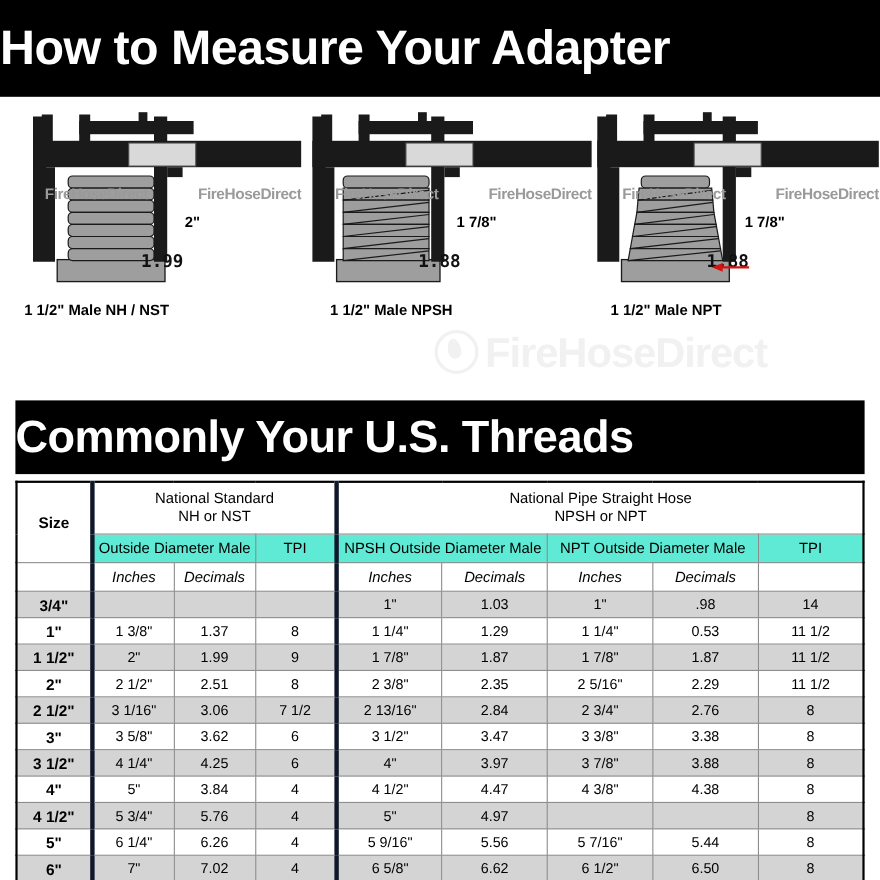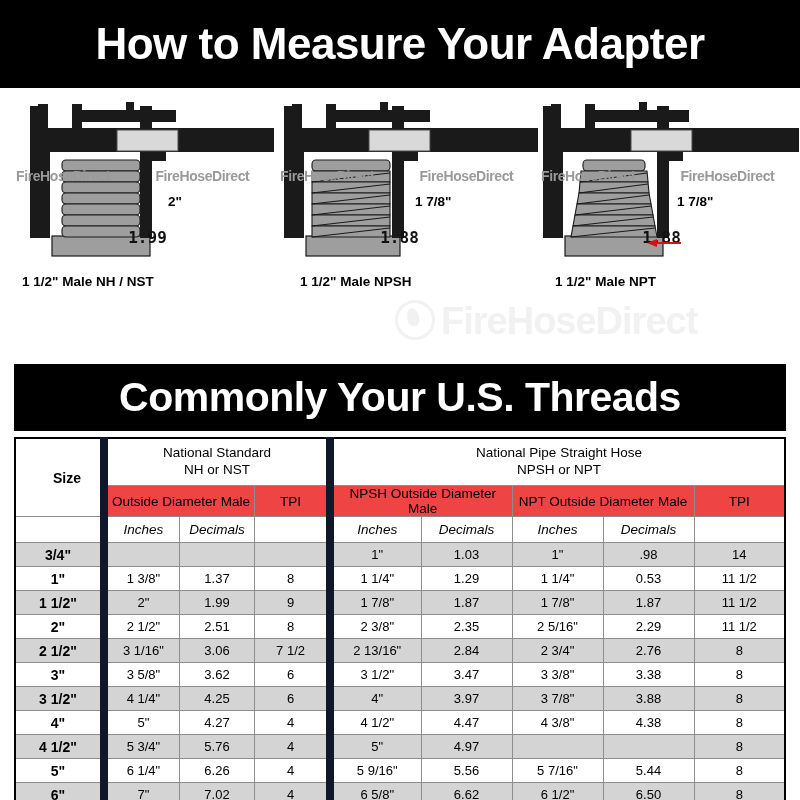--- a/index.html
+++ b/index.html
@@ -12,21 +12,20 @@
     height: 800px;
     font-family: "Liberation Sans", sans-serif;
     position: relative;
     overflow: hidden;
   }
 
   
   .banner {
     background: #000000;
     color: #ffffff;
-    text-align: center;
     font-weight: bold;
     letter-spacing: -0.5px;
   }
   #top-banner {
     position: absolute;
     left: 0; top: 0;
     width: 800px; height: 88px;
     line-height: 88px;
     font-size: 44px;
   }
@@ -105,20 +104,21 @@
     width: 258px;
     height: 24px;
     overflow: hidden;
     white-space: nowrap;
     color: #9a9a9a;
     font-size: 14px;
     font-weight: bold;
     letter-spacing: -0.4px;
     line-height: 24px;
     pointer-events: none;
+    text-align: right;
   }
 
   
   #watermark-big {
     position: absolute;
     left: 395px;
     top: 300px;
     font-size: 38px;
     font-weight: bold;
     color: #f1f1f1;
@@ -171,37 +171,37 @@
     height: 46px;
     line-height: 1.25;
     white-space: pre-line;
   }
   #threads-table .size-head {
     background: #ffffff;
     font-weight: bold;
     font-size: 14px;
   }
   #threads-table .sub-head {
-    background: #ef4444;
+    background: #5eead4;
     font-size: 13.5px;
     height: 25px;
   }
   #threads-table .unit-head {
     background: #ffffff;
     font-size: 13.5px;
     height: 25px;
     font-style: italic;
   }
   #threads-table .size-cell {
     font-weight: bold;
     font-size: 14px;
   }
   #threads-table tr.shaded td { background: #d4d4d4; }
   #threads-table tr.plain td { background: #ffffff; }
-  #threads-table .thick-l { border-left: 8px solid #0f172a; }
+  #threads-table .thick-l { border-left: 4px solid #0f172a; }
 </style>
 </head>
 <body>
 
 <div id="top-banner" class="banner">
   <span>How to Measure Your Adapter</span>
 </div>
 
 <div id="diagrams">
 
@@ -332,21 +332,21 @@
   <span class="wm-flame"></span><span>FireHoseDirect</span>
 </div>
 
 <div id="threads-banner" class="banner">
   <span>Commonly Your U.S. Threads</span>
 </div>
 
 <table id="threads-table">
   <thead>
     <tr>
-      <th class="size-head" rowspan="2" style="width:66px;padding-left:18px;">Size</th>
+      <th class="size-head" rowspan="2" style="width:66px;">Size</th>
       <th class="grp-head thick-l" colspan="3" style="width:218px;">National Standard
 NH or NST</th>
       <th class="grp-head thick-l" colspan="5">National Pipe Straight Hose
 NPSH or NPT</th>
     </tr>
     <tr>
       <th class="sub-head thick-l" colspan="2" style="width:170px;">Outside Diameter Male</th>
       <th class="sub-head" style="width:48px;">TPI</th>
       <th class="sub-head thick-l" colspan="2" style="width:198px;">NPSH Outside Diameter Male</th>
       <th class="sub-head" colspan="2" style="width:198px;">NPT Outside Diameter Male</th>
@@ -438,21 +438,21 @@
         <td>6</td>
         <td class="thick-l">4"</td>
         <td>3.97</td>
         <td>3 7/8"</td>
         <td>3.88</td>
         <td>8</td>
       </tr>
       <tr class="plain">
         <td class="size-cell">4"</td>
         <td class="thick-l">5"</td>
-        <td>4.27</td>
+        <td>3.84</td>
         <td>4</td>
         <td class="thick-l">4 1/2"</td>
         <td>4.47</td>
         <td>4 3/8"</td>
         <td>4.38</td>
         <td>8</td>
       </tr>
       <tr class="shaded">
         <td class="size-cell">4 1/2"</td>
         <td class="thick-l">5 3/4"</td>

